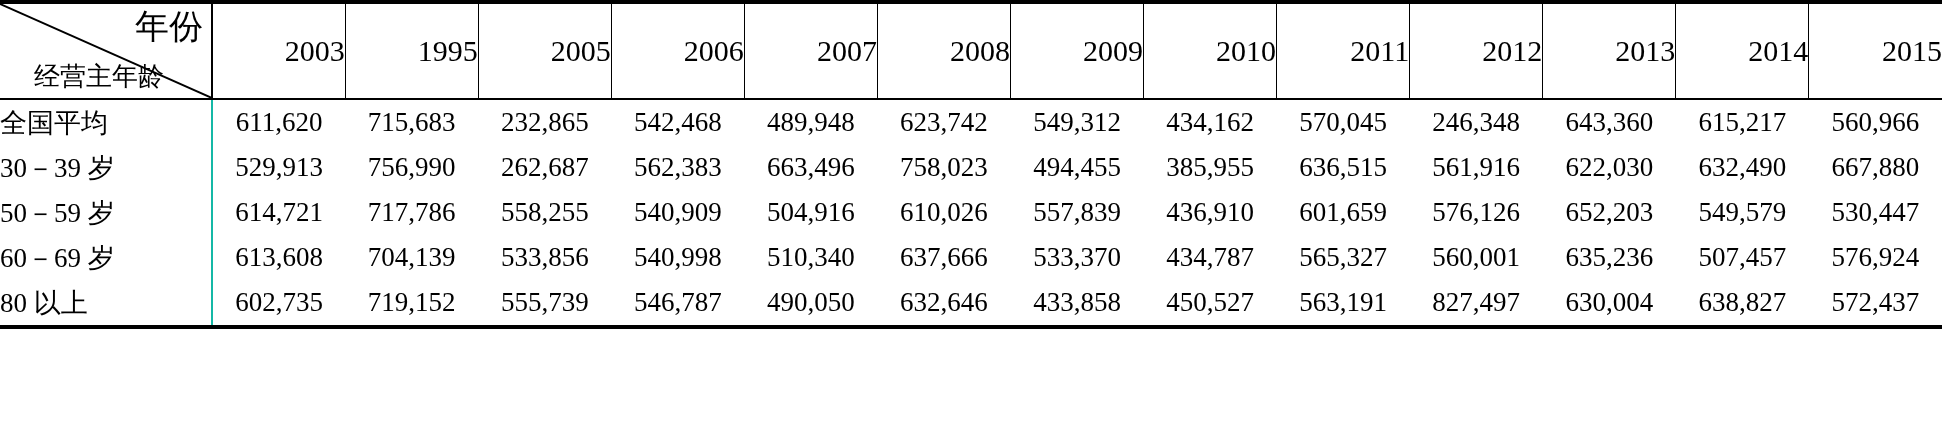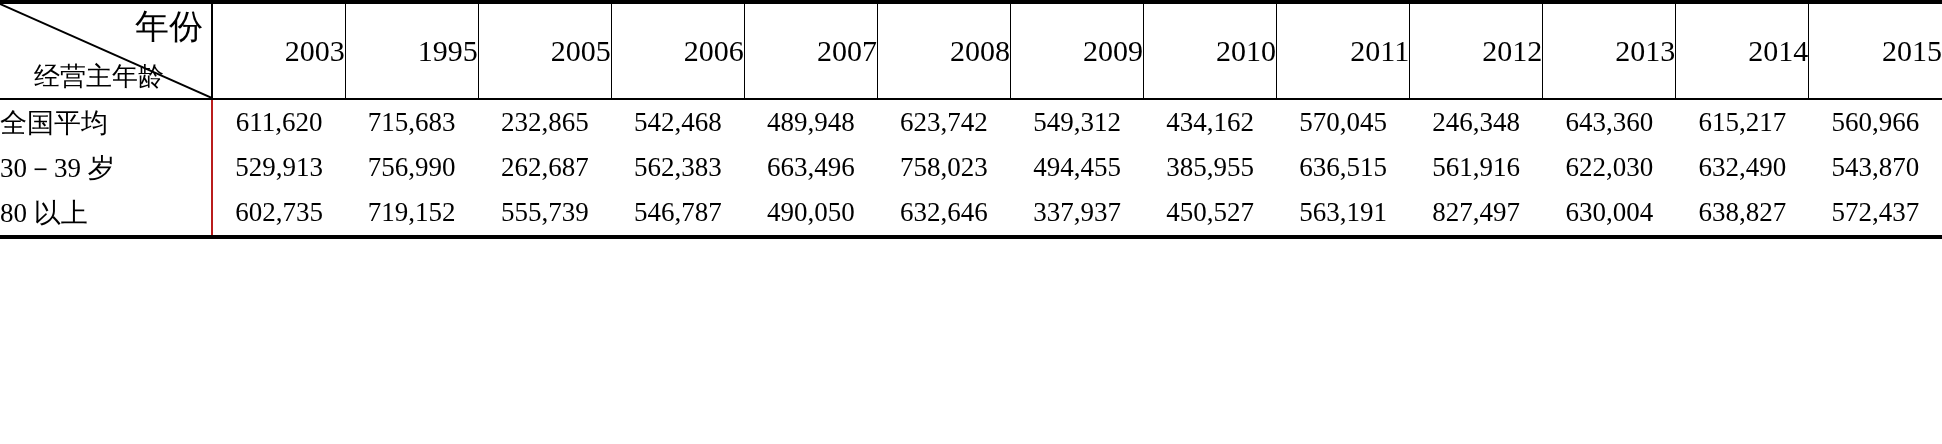--- a/index.html
+++ b/index.html
@@ -86,21 +86,21 @@
   }
   .year-head.last {
     border-right: none;
   }
   .row-label {
     text-align: left;
     font-size: 27px;
     padding-left: 4px;
     height: 45px;
     vertical-align: middle;
-    border-right: 2px solid #b91c1c;
+    border-right: 2px solid #14b8a6;
     white-space: nowrap;
   }
   .val {
     text-align: center;
     font-size: 27px;
     height: 45px;
     vertical-align: middle;
     white-space: nowrap;
   }
   tr.data-row td {
@@ -196,31 +196,63 @@
         <td class="val">262,687</td>
         <td class="val">562,383</td>
         <td class="val">663,496</td>
         <td class="val">758,023</td>
         <td class="val">494,455</td>
         <td class="val">385,955</td>
         <td class="val">636,515</td>
         <td class="val">561,916</td>
         <td class="val">622,030</td>
         <td class="val">632,490</td>
-        <td class="val">543,870</td>
+        <td class="val">667,880</td>
+      </tr>
+      <tr class="data-row">
+        <td class="row-label">50－59 岁</td>
+        <td class="val">614,721</td>
+        <td class="val">717,786</td>
+        <td class="val">558,255</td>
+        <td class="val">540,909</td>
+        <td class="val">504,916</td>
+        <td class="val">610,026</td>
+        <td class="val">557,839</td>
+        <td class="val">436,910</td>
+        <td class="val">601,659</td>
+        <td class="val">576,126</td>
+        <td class="val">652,203</td>
+        <td class="val">549,579</td>
+        <td class="val">530,447</td>
+      </tr>
+      <tr class="data-row">
+        <td class="row-label">60－69 岁</td>
+        <td class="val">613,608</td>
+        <td class="val">704,139</td>
+        <td class="val">533,856</td>
+        <td class="val">540,998</td>
+        <td class="val">510,340</td>
+        <td class="val">637,666</td>
+        <td class="val">533,370</td>
+        <td class="val">434,787</td>
+        <td class="val">565,327</td>
+        <td class="val">560,001</td>
+        <td class="val">635,236</td>
+        <td class="val">507,457</td>
+        <td class="val">576,924</td>
       </tr>
       <tr class="data-row">
         <td class="row-label">80 以上</td>
         <td class="val">602,735</td>
         <td class="val">719,152</td>
         <td class="val">555,739</td>
         <td class="val">546,787</td>
         <td class="val">490,050</td>
         <td class="val">632,646</td>
-        <td class="val">337,937</td>
+        <td class="val">433,858</td>
         <td class="val">450,527</td>
         <td class="val">563,191</td>
         <td class="val">827,497</td>
         <td class="val">630,004</td>
         <td class="val">638,827</td>
         <td class="val">572,437</td>
       </tr>
     </tbody>
   </table>
   <div class="rule-bot"></div>

